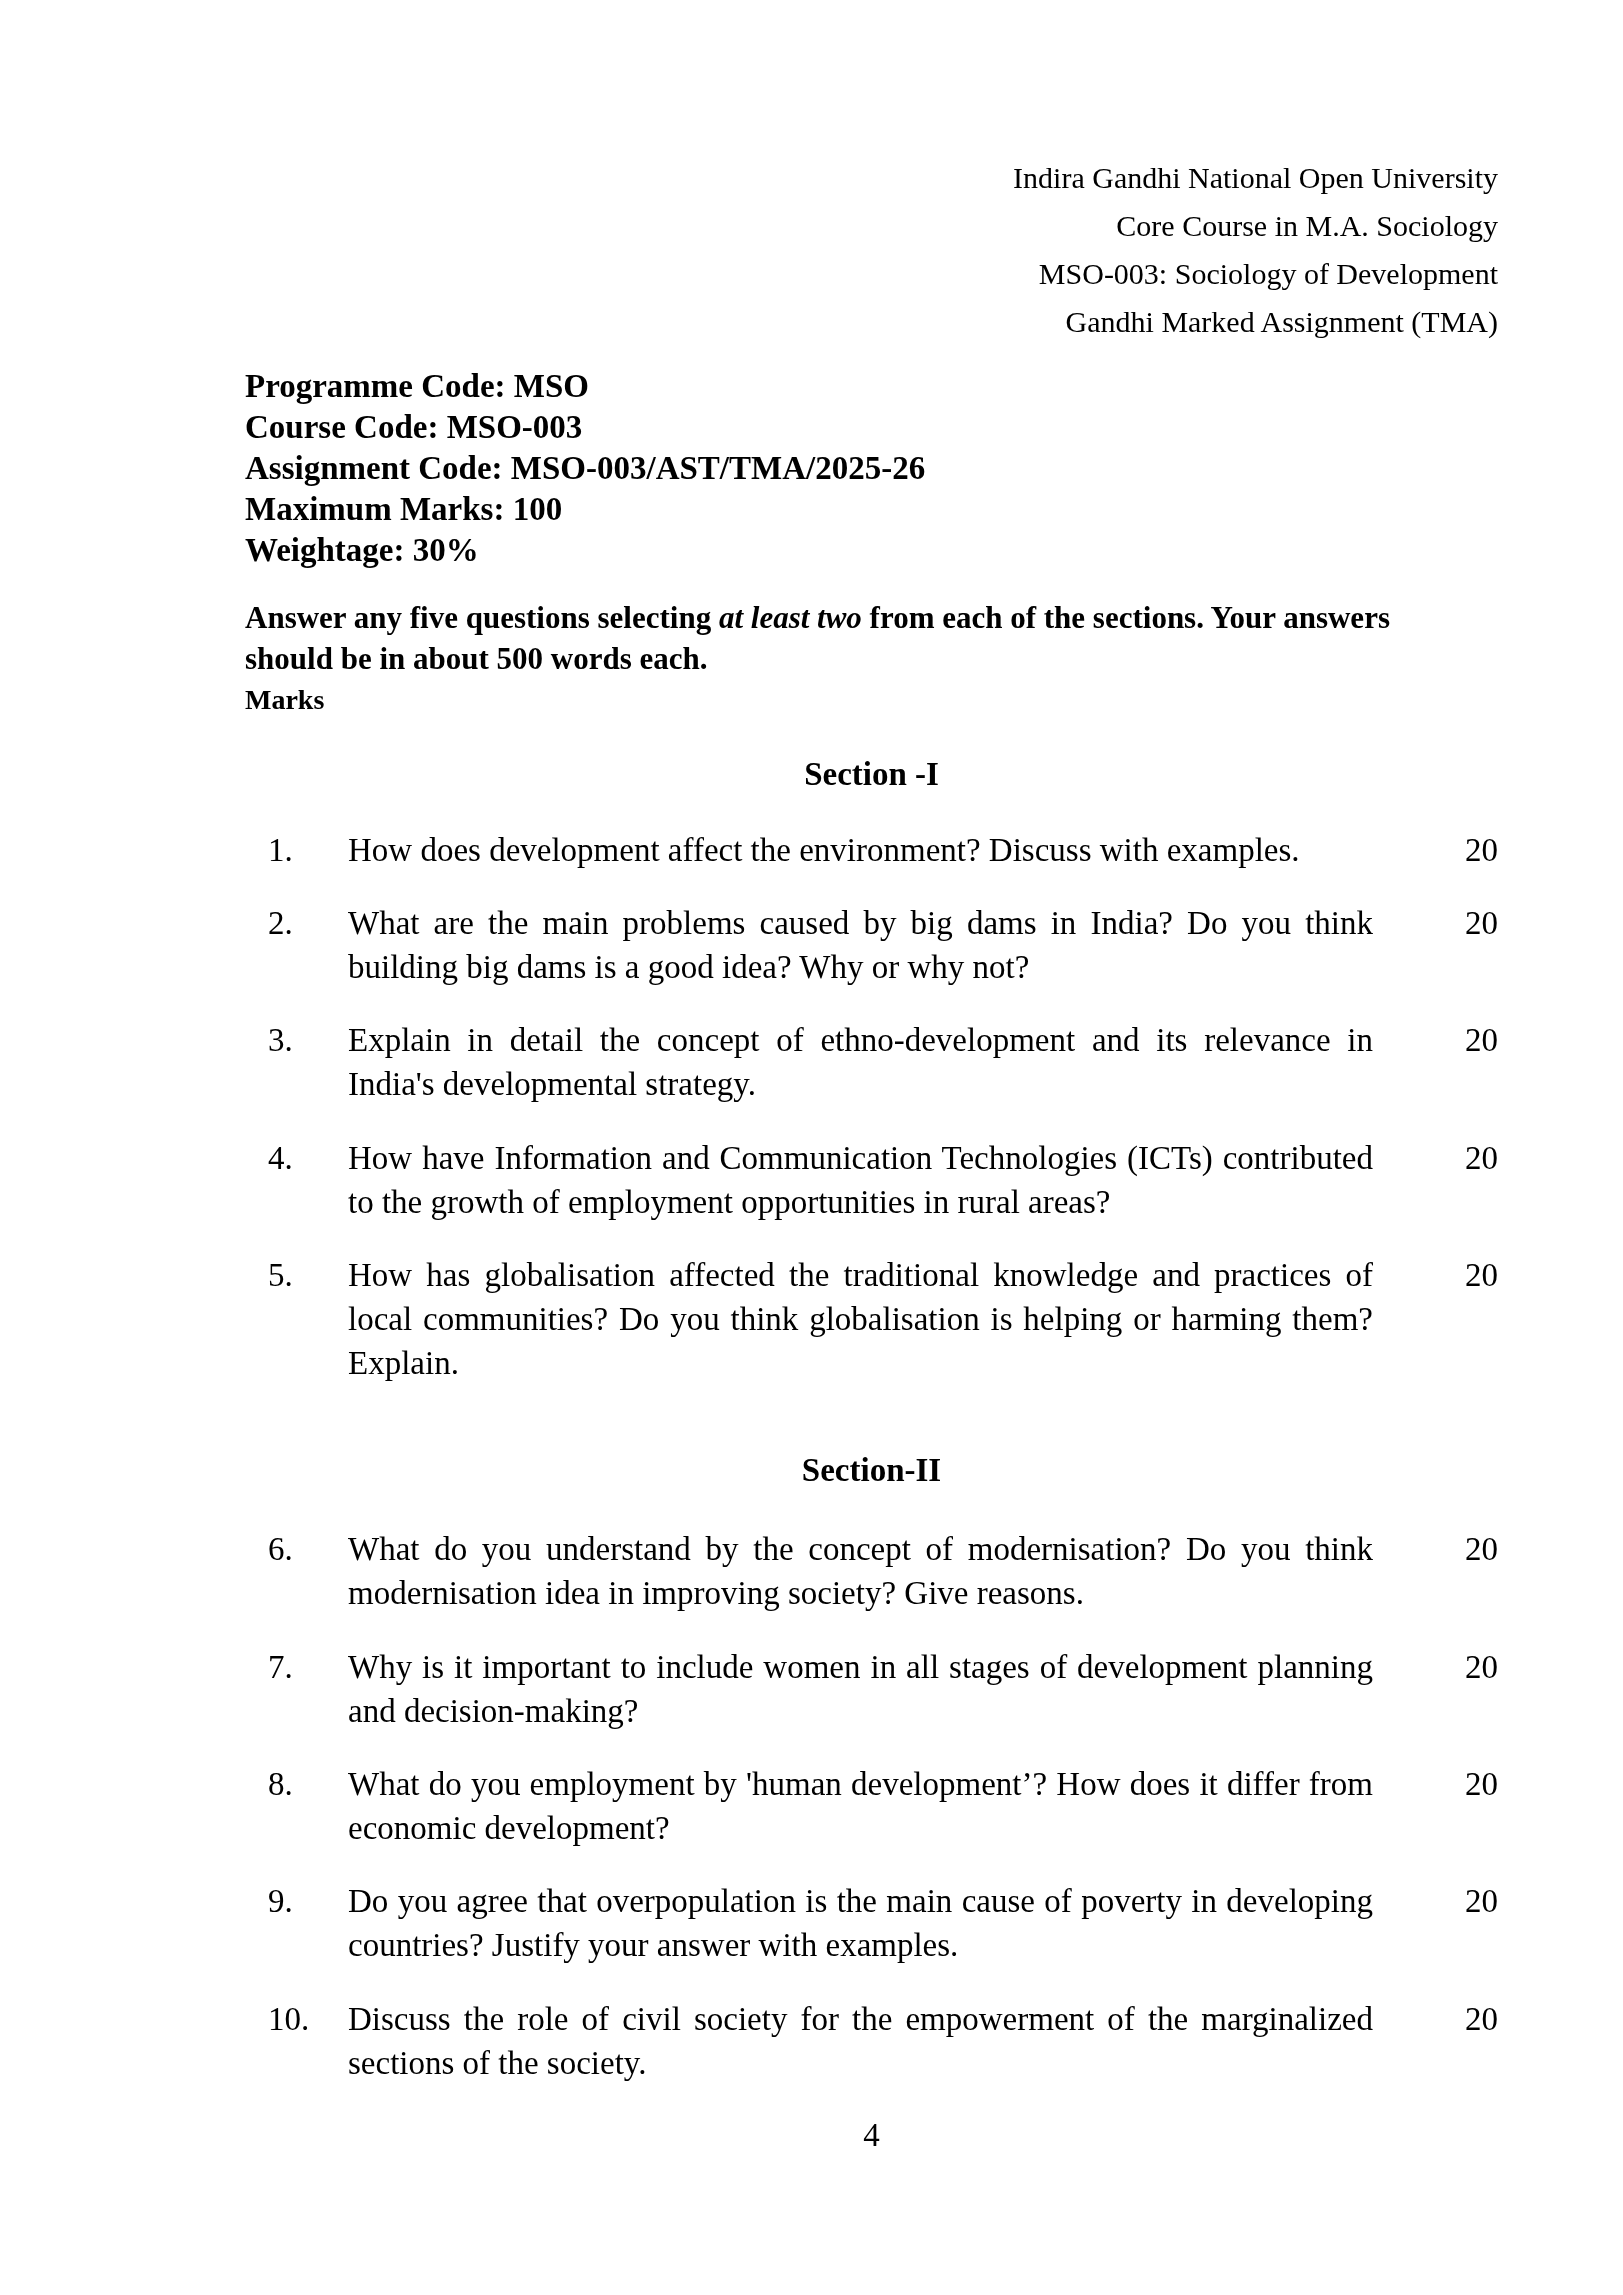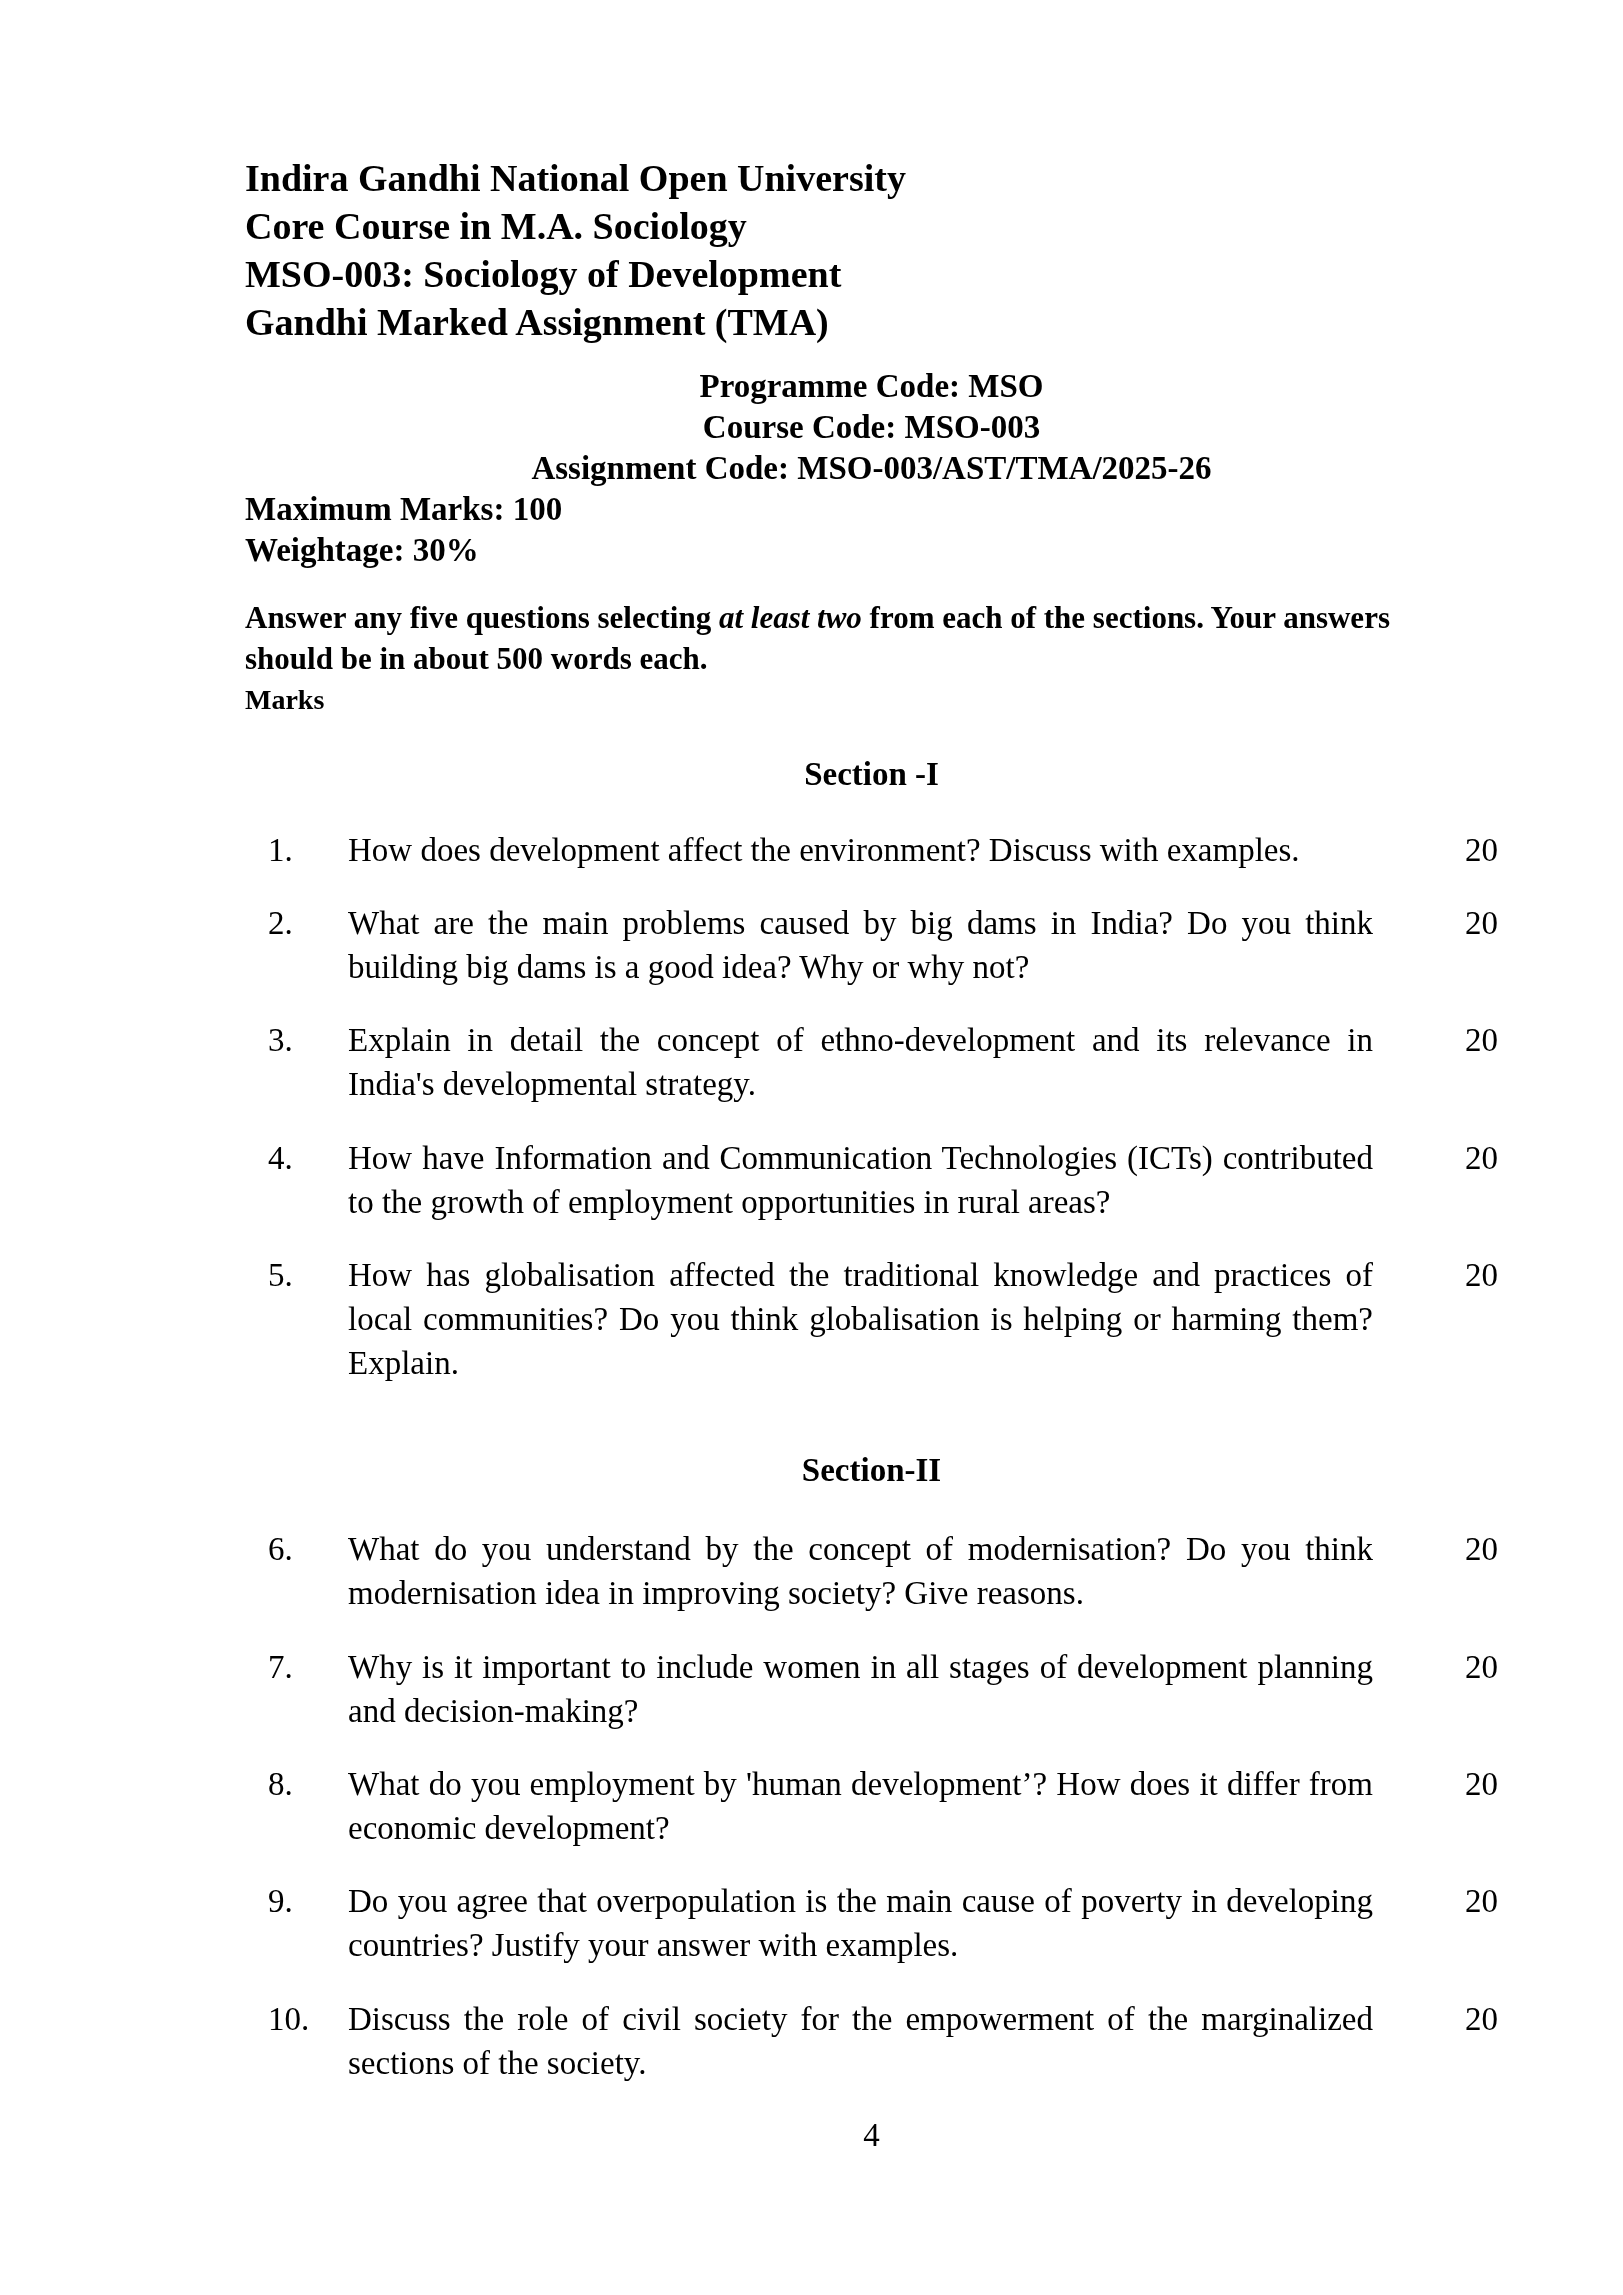--- a/index.html
+++ b/index.html
@@ -12,28 +12,28 @@
     height: 2295px;
     position: relative;
     font-family: "Liberation Serif", serif;
     color: #000000;
     overflow: hidden;
   }
   .content {
     padding: 154px 125px 0 245px; 
   }
   .doc-title {
-    text-align: left;
-    font-weight: bold;
-    font-size: 38px;
+    text-align: right;
+    font-weight: normal;
+    font-size: 30px;
     line-height: 48px;
   }
   .codes-block {
     margin-top: 19.6px;
-    text-align: center;
+    text-align: left;
     font-weight: bold;
     font-size: 33px;
     line-height: 41px;
   }
   .marks-info {
     font-weight: bold;
     font-size: 33px;
     line-height: 41px;
   }
   .instruction {

